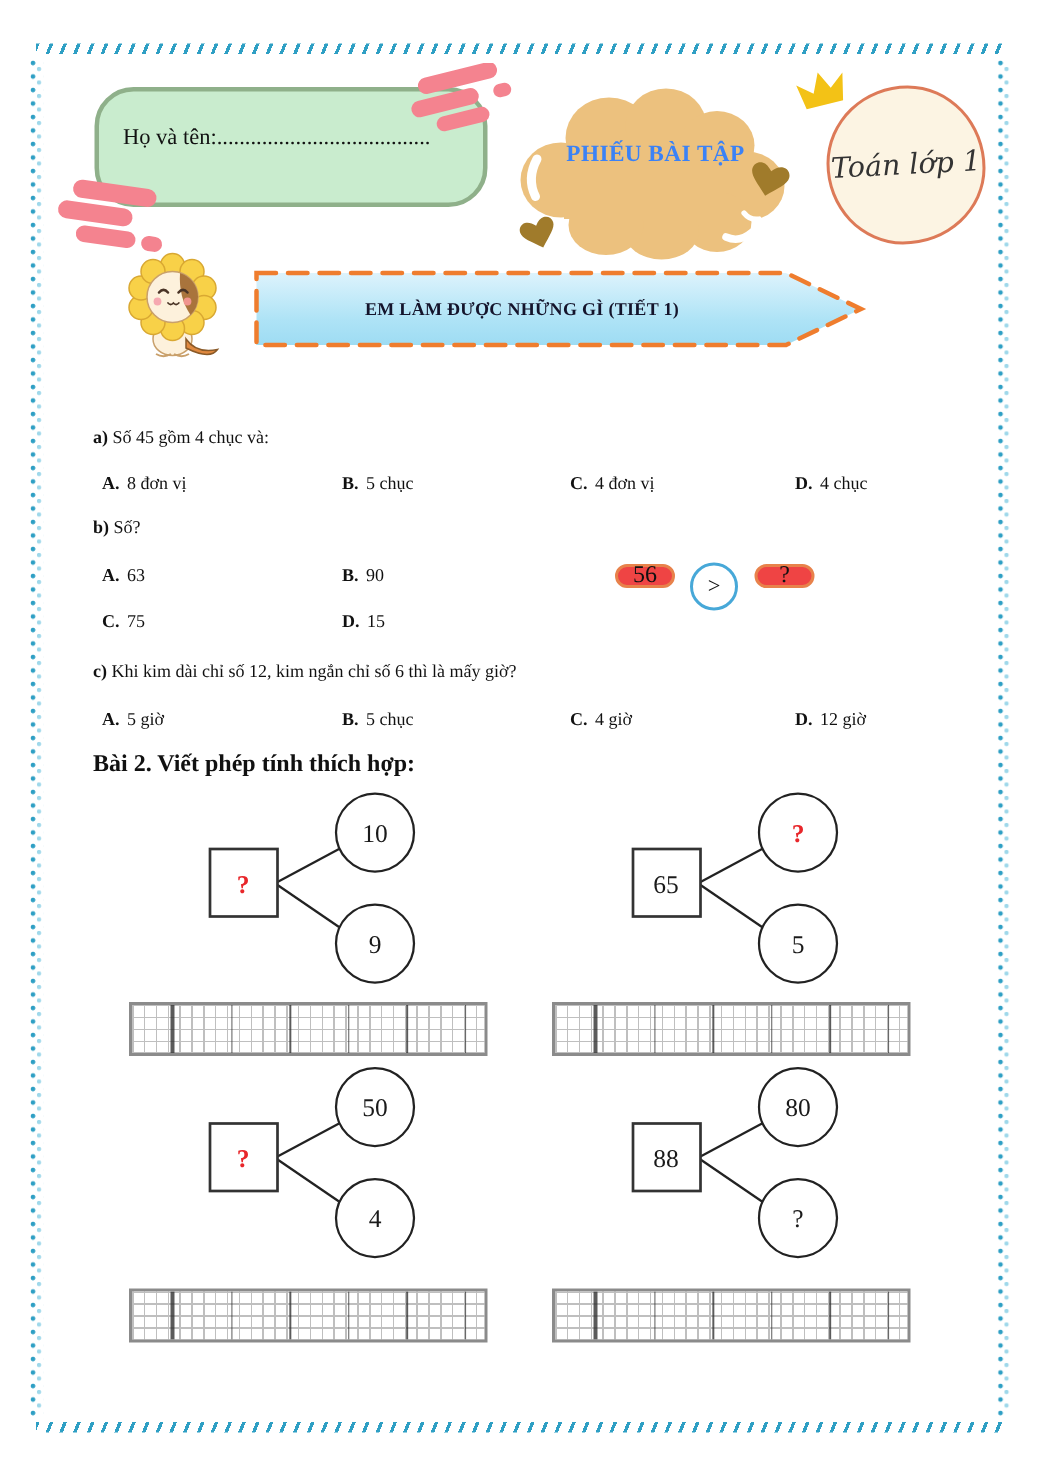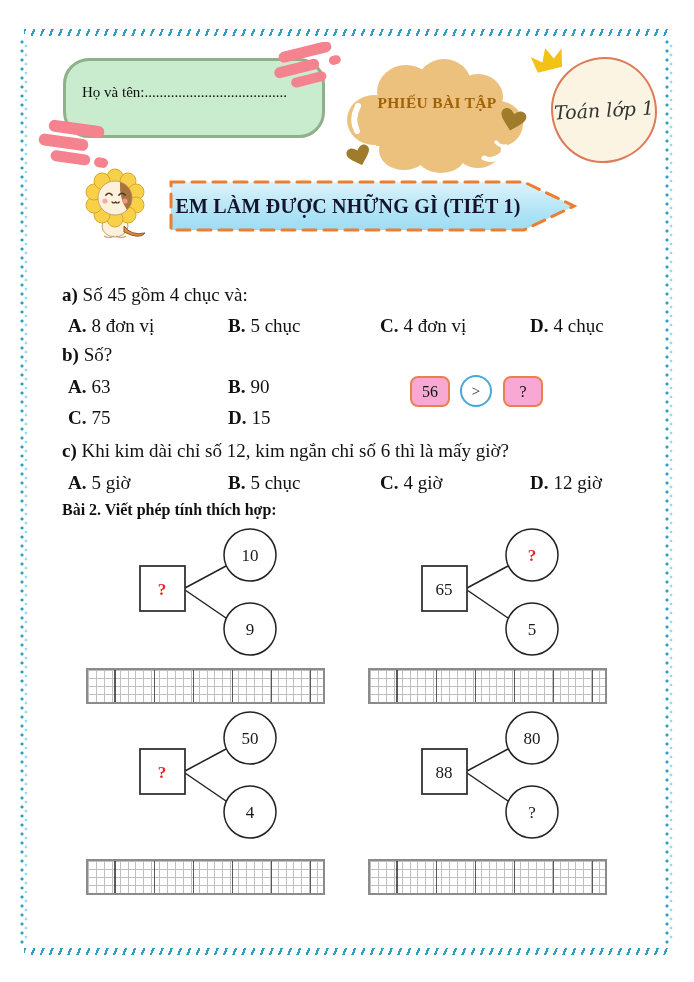--- a/index.html
+++ b/index.html
@@ -21,46 +21,46 @@
   
   .name-box{position:absolute;left:63px;top:58px;width:262px;height:80px;box-sizing:border-box;
     background:#c9ecce;border:3px solid #8fb08a;border-radius:26px;padding:16px 0 0 16px;}
   .name-box .line{font-size:15px;line-height:31px;white-space:nowrap;overflow:hidden;}
 
   .brush{position:absolute;}
 
   .cloud-wrap{position:absolute;left:338px;top:54px;width:198px;height:122px;}
   .cloud-wrap svg{position:absolute;left:0;top:0;}
   .cloud-text{position:absolute;left:0;top:38px;width:100%;text-align:center;
-    color:#a16207;font-weight:bold;font-size:15.5px;line-height:21px;letter-spacing:.3px;}
+    color:#3b82f6;font-weight:bold;font-size:15.5px;line-height:21px;letter-spacing:.3px;}
 
   .grade-badge{position:absolute;left:551px;top:57px;width:106px;height:106px;box-sizing:border-box;
     background:#fcf4e3;border:2px solid #dd7a58;
     border-radius:51% 49% 52% 48% / 49% 52% 48% 51%;
     display:flex;align-items:center;justify-content:center;}
   .grade-badge .txt{font-family:"DejaVu Serif",serif;font-style:italic;font-size:19px;
     color:#333;transform:rotate(-3deg);}
   .crown{position:absolute;left:527px;top:44px;}
 
   .mascot{position:absolute;left:82px;top:168px;}
 
   .banner{position:absolute;left:168px;top:179px;width:410px;height:54px;}
   .banner svg{position:absolute;left:0;top:0;}
   .banner .txt{position:absolute;left:0;top:0;width:360px;height:100%;
     display:flex;align-items:center;justify-content:center;
-    font-weight:bold;font-size:20px;color:#14142b;letter-spacing:.2px;}
-
-  
-  .t{position:absolute;font-size:19px;white-space:nowrap;}
+    font-weight:bold;font-size:12px;color:#14142b;letter-spacing:.2px;}
+
+  
+  .t{position:absolute;font-size:12px;white-space:nowrap;}
   .bold{font-weight:bold;font-size:16px;}
   .opt b{margin-right:5px;}
 
   
-  .cmp-box{position:absolute;width:40px;height:31px;box-sizing:border-box;border:2px solid #e8824b;
-    border-radius:8px;display:flex;align-items:center;justify-content:center;font-size:16px;background:#f9a8d4;}
+  .cmp-box{position:absolute;width:40px;height:16px;box-sizing:border-box;border:2px solid #e8824b;
+    border-radius:8px;display:flex;align-items:center;justify-content:center;font-size:16px;background:#ef4444;}
   .cmp-circle{position:absolute;width:32px;height:32px;box-sizing:border-box;border:2px solid #47a8d8;
     border-radius:50%;display:flex;align-items:center;justify-content:center;font-size:15px;background:#fff;}
 
   
   .bond{position:absolute;width:240px;height:140px;}
   .bond text{font-family:"Liberation Serif",serif;font-size:17px;}
 
   
   .grid-strip{position:absolute;width:239px;height:36px;box-sizing:border-box;border:2px solid #8b8b8b;
     background-image:

